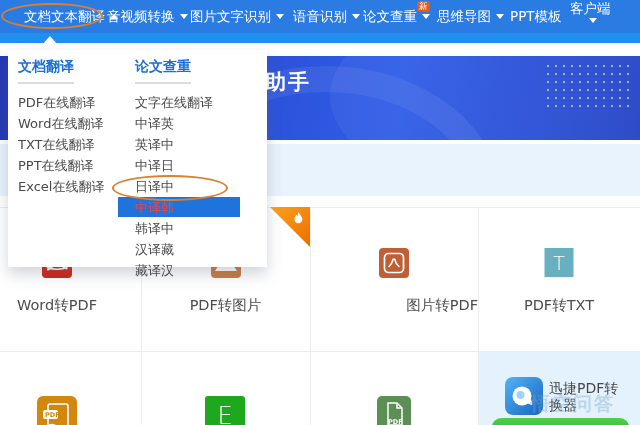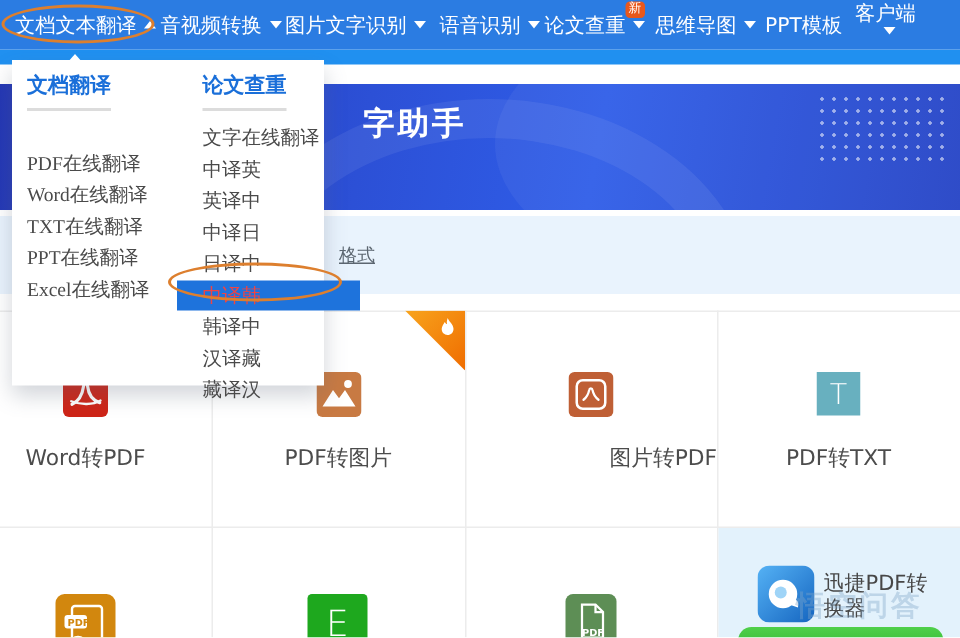--- a/index.html
+++ b/index.html
@@ -64,21 +64,21 @@
   .promo { position:absolute; left:479px; top:352px; width:161px; height:73px; background:#e3f2fc; z-index:3; cursor:pointer; }
   .promo-icon { position:absolute; left:26px; top:25px; }
   .promo-name1 { position:absolute; left:70px; top:28px; font-size:14px; color:#474747; }
   .promo-name2 { position:absolute; left:70px; top:45px; font-size:14px; color:#474747; }
   .promo-btn { position:absolute; left:13px; top:66px; width:137px; height:18px; border-radius:9px;
                background:linear-gradient(#4fd04a,#33b433); border:none; cursor:pointer; }
   .watermark { position:absolute; left:531px; top:391px; font-size:19px; font-weight:bold; letter-spacing:2px;
                color:rgba(130,165,200,0.38); z-index:6; pointer-events:none; }
 
   
-  .dropdown { position:absolute; left:8px; top:40px; width:208px; height:217px; background:#fff; z-index:50;
+  .dropdown { position:absolute; left:8px; top:50px; width:259px; height:217px; background:#fff; z-index:50;
               box-shadow:0 7px 14px rgba(90,100,120,0.28); }
   .caret { position:absolute; left:42px; top:36px; width:0; height:0; z-index:51;
            border-left:8px solid transparent; border-right:8px solid transparent; border-bottom:9px solid #fff; }
   .dd-col { position:absolute; top:8px; }
   .dd-col-1 { left:10px; width:110px; }
   .dd-col-2 { left:127px; width:105px; }
   .dd-title { font-size:14px; font-weight:bold; color:#1a6fd9; }
   .dd-underline { width:56px; height:2px; background:#dcdcdc; margin:6px 0 7px 0; }
   .dd-item { position:relative; height:21px; line-height:21px; font-size:13px; color:#4a4a4a;
              white-space:nowrap; cursor:pointer; }
@@ -199,21 +199,21 @@
     <button class="promo-btn"></button>
   </div>
 
   <div class="watermark">悟空问答</div>
 
   <div class="caret"></div>
   <div class="dropdown">
     <div class="dd-col dd-col-1">
       <div class="dd-title">文档翻译</div>
       <div class="dd-underline"></div>
-      <div style="margin-top:24px;font-family:Liberation Serif, serif;">
+      <div style="margin-top:8px;">
         <div class="dd-item">PDF在线翻译</div>
         <div class="dd-item">Word在线翻译</div>
         <div class="dd-item">TXT在线翻译</div>
         <div class="dd-item">PPT在线翻译</div>
         <div class="dd-item">Excel在线翻译</div>
       </div>
     </div>
     <div class="dd-col dd-col-2">
       <div class="dd-title">论文查重</div>
       <div class="dd-underline"></div>
@@ -226,21 +226,21 @@
         <div class="dd-item sel"><span class="dd-hl"></span><span>中译韩</span></div>
         <div class="dd-item">韩译中</div>
         <div class="dd-item">汉译藏</div>
         <div class="dd-item">藏译汉</div>
       </div>
     </div>
   </div>
 
   <div class="nav-edge"></div>
   <div class="nav"></div>
-  <div class="nav-item" style="left:10px;z-index:31;">
+  <div class="nav-item" style="left:24px;z-index:31;">
     <span>文档文本翻译</span>
       <span class="arr arr-up"></span>
   </div>
   <div class="nav-item" style="left:107px;z-index:31;">
     <span>音视频转换</span>
       <span class="arr arr-dn"></span>
   </div>
   <div class="nav-item" style="left:190px;z-index:31;">
     <span>图片文字识别</span>
       <span class="arr arr-dn"></span>

